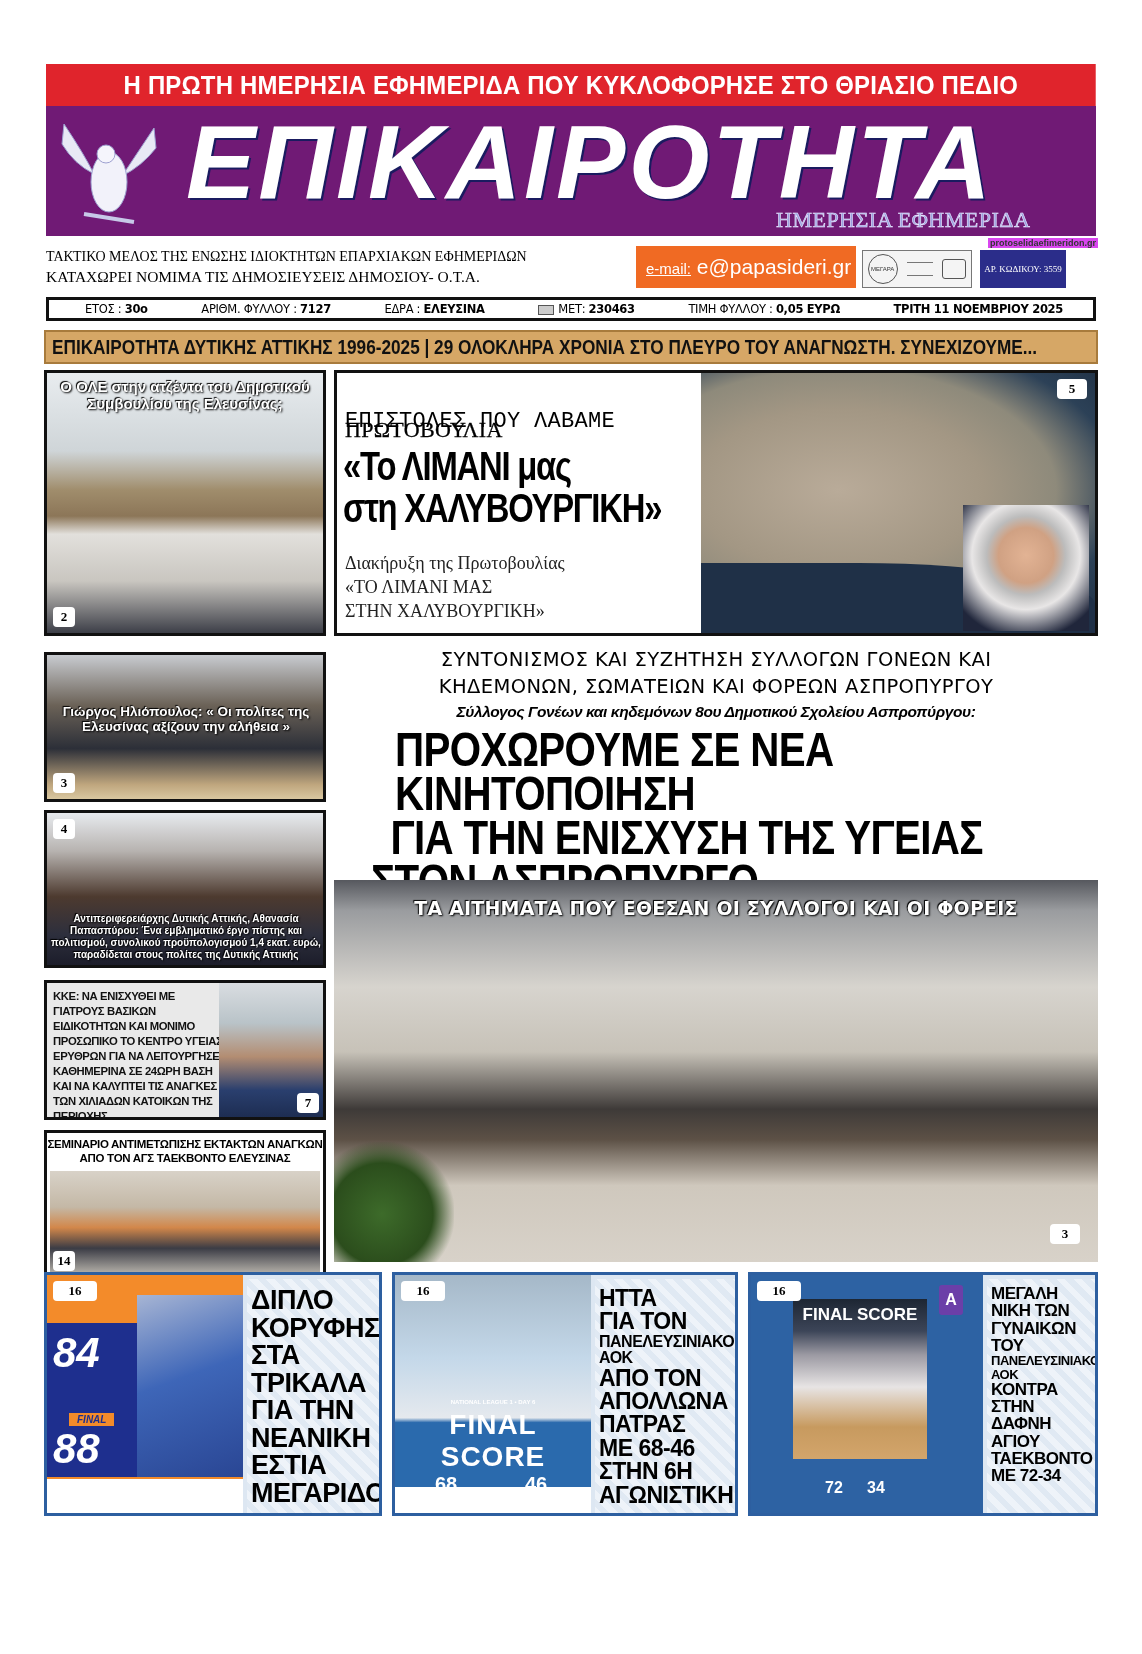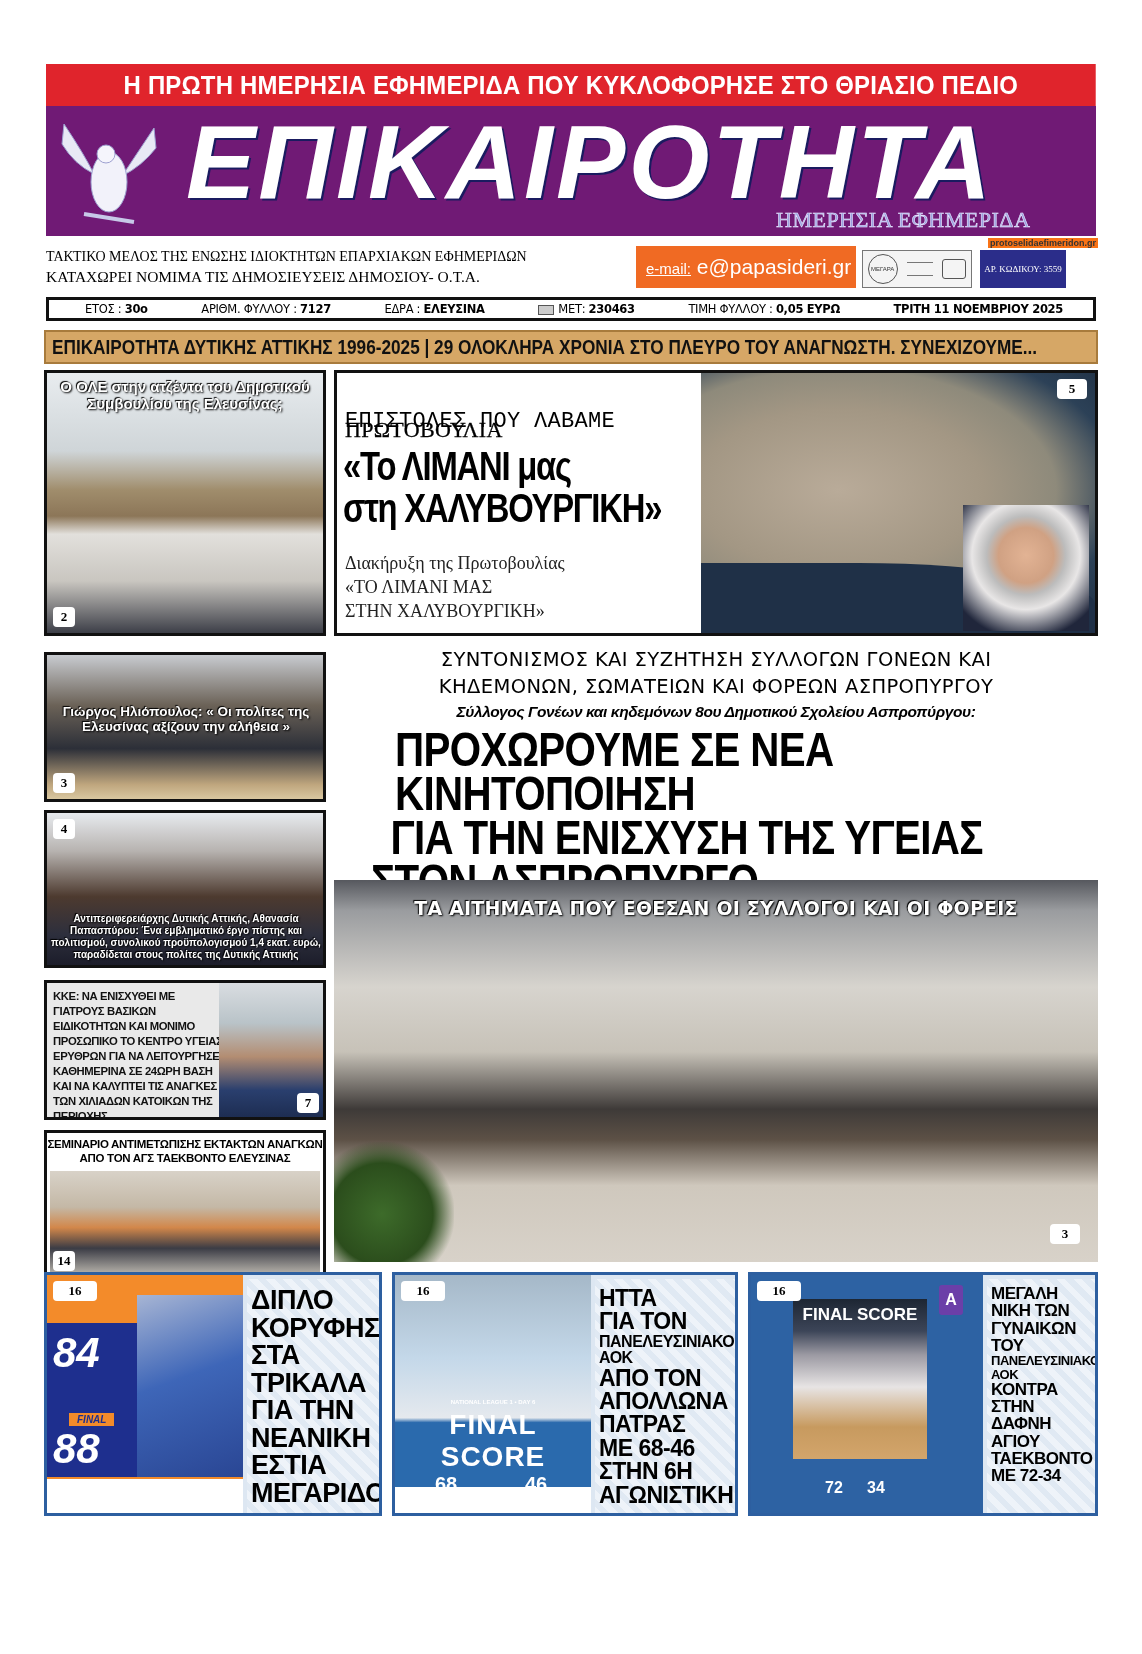--- a/index.html
+++ b/index.html
@@ -54,21 +54,21 @@
     background: #f4f4f4; display: flex; align-items: center; justify-content: space-around;
   }
   .stamp-circle { width: 30px; height: 30px; border: 1.5px solid #555; border-radius: 50%; font-size: 6px; text-align: center; line-height: 28px; color: #333; }
   .stamp-lines { width: 26px; height: 14px; border-top: 1.5px solid #777; border-bottom: 1.5px solid #777; }
   .stamp-eye { width: 24px; height: 20px; border: 1.5px solid #555; border-radius: 3px; }
   #code-box {
     left: 980px; top: 250px; width: 86px; height: 38px; background: #2b2d8a; color: #fff;
     font-family: "Liberation Serif", serif; font-size: 9px; line-height: 38px; text-align: center;
   }
   #watermark {
-    left: 988px; top: 238px; font-size: 9px; color: #333; font-weight: bold; background: #f97316; padding: 0 2px;
+    left: 988px; top: 238px; font-size: 9px; color: #333; font-weight: bold; background: #d946ef; padding: 0 2px;
   }
 
   
   #issue-bar {
     left: 46px; top: 297px; width: 1050px; height: 24px; border: 3px solid #111;
     display: flex; align-items: center; justify-content: space-between; padding: 0 30px 0 36px;
     font-family: "DejaVu Sans", sans-serif; font-size: 11.5px; letter-spacing: -0.3px; white-space: nowrap;
   }
   #issue-bar .b { font-weight: bold; }
   .paper-icon { display: inline-block; width: 16px; height: 10px; border: 1px solid #555; vertical-align: middle; margin-right: 4px; background: linear-gradient(90deg,#ccc 48%,#555 48%,#555 52%,#ccc 52%); }

